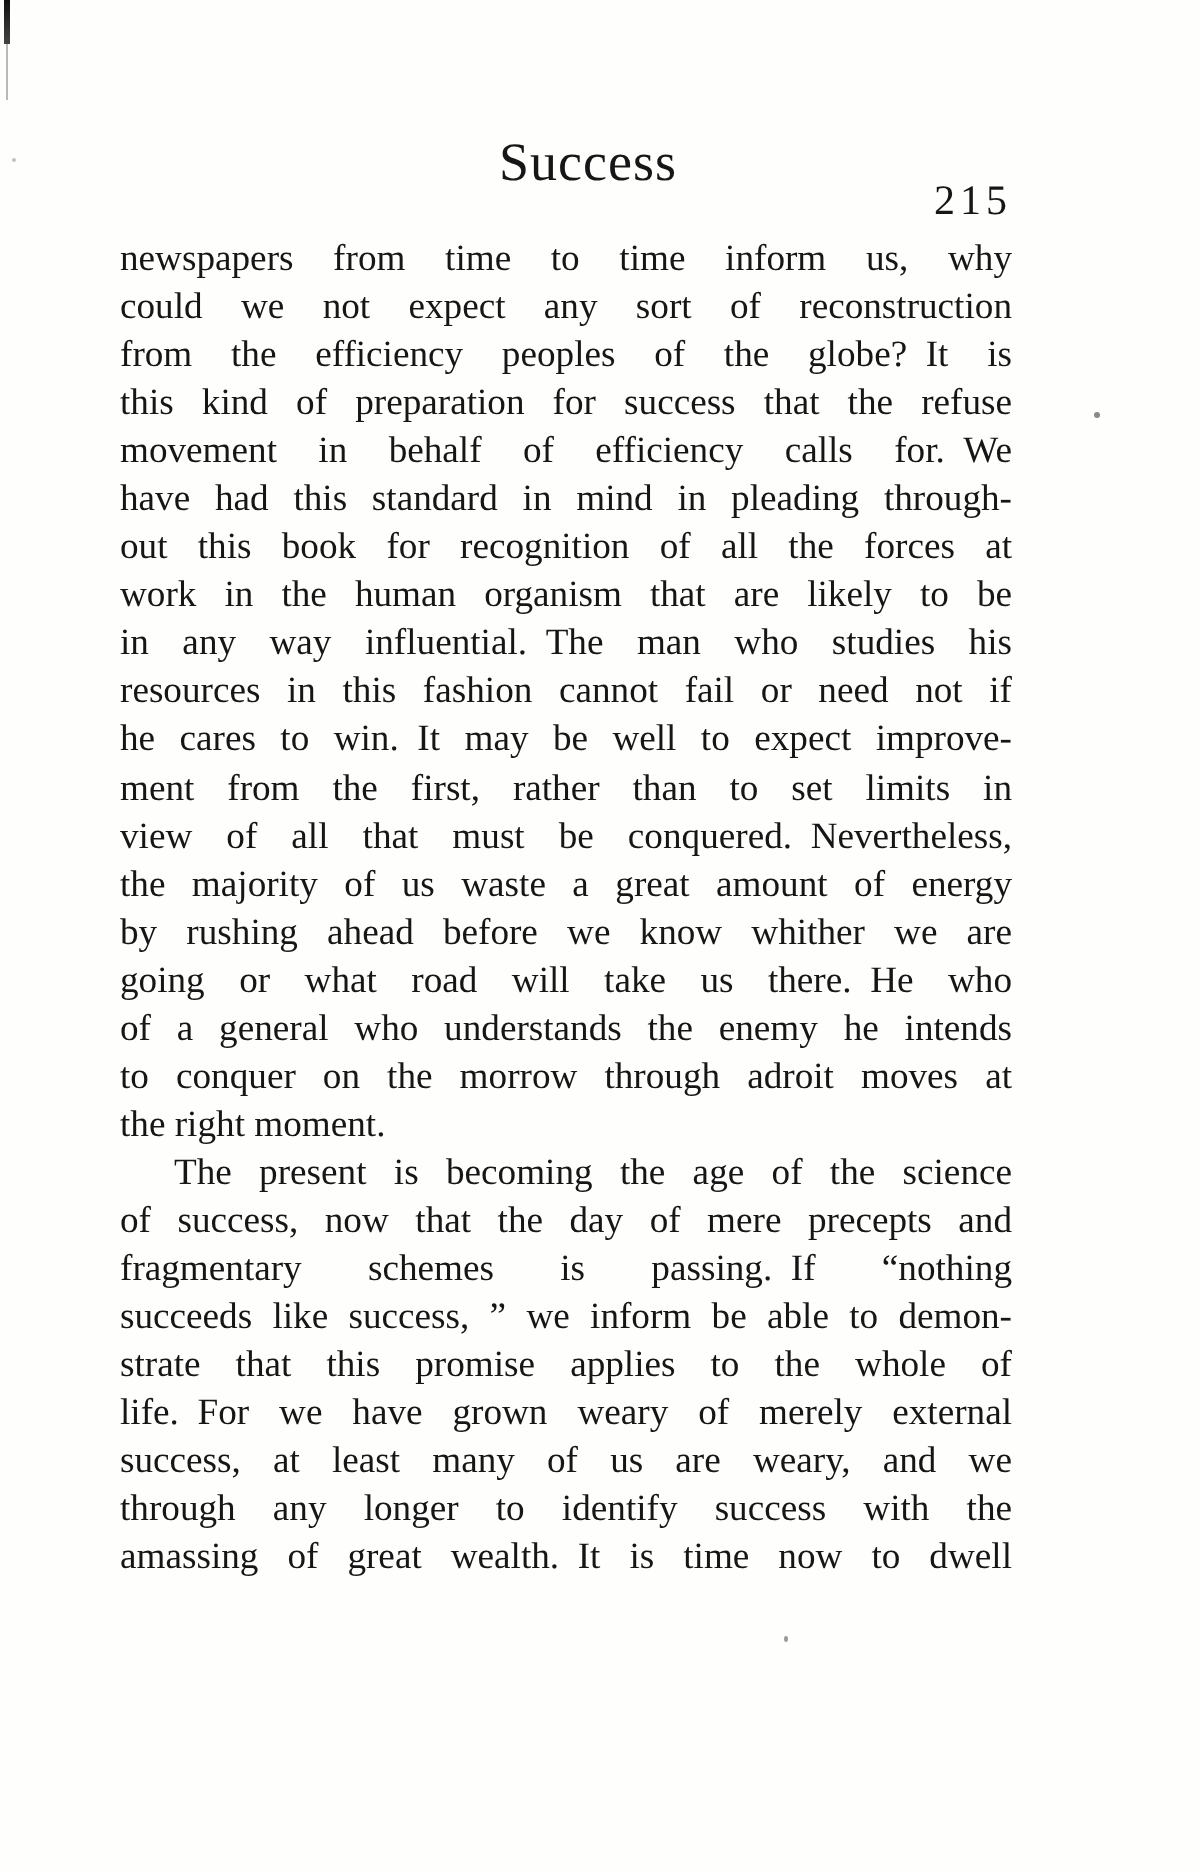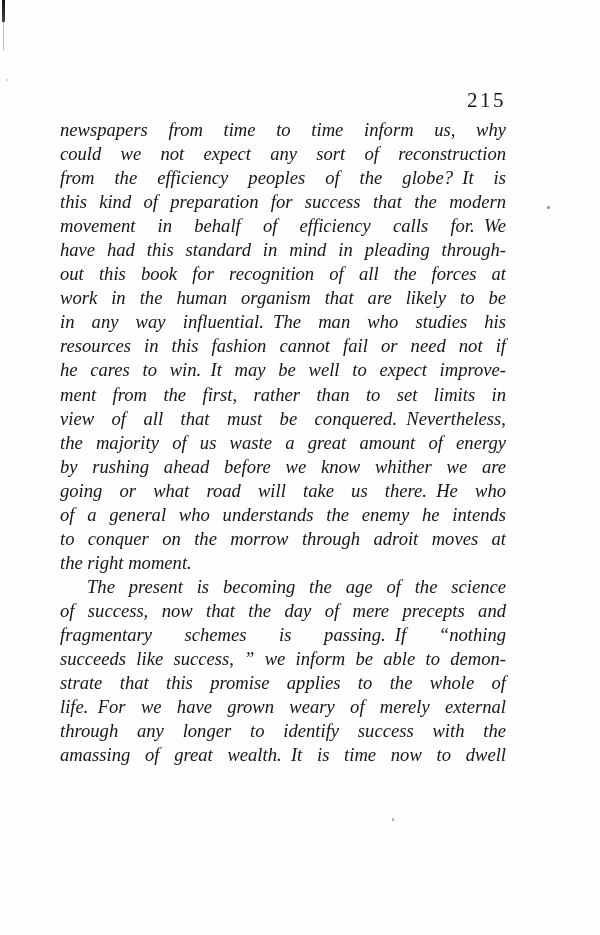--- a/index.html
+++ b/index.html
@@ -52,21 +52,20 @@
     width: 446px;
   }
   .line {
     height: 24.05px;
     line-height: 24.05px;
     font-size: 18.6px;
     text-align: justify;
     text-align-last: justify;
     overflow: visible;
     white-space: normal;
-    font-style: italic;
   }
   .line.flush-left {
     text-align-last: left;
   }
   .line.indent {
     text-indent: 27px;
   }
   
   .artifact {
     position: absolute;
@@ -98,28 +97,29 @@
 
 <div class="page">
 
   <div class="artifact spine-mark"></div>
   <div class="artifact spine-mark-fade"></div>
   <div class="artifact speck-left"></div>
   <div class="artifact speck-right"></div>
   <div class="artifact speck-bottom"></div>
 
   <div class="runhead">
+    <div class="title">Success</div>
     <div class="pagenum">215</div>
   </div>
 
   <div class="body-text">
       <div class="line">newspapers from time to time inform us, why</div>
       <div class="line">could we not expect any sort of reconstruction</div>
       <div class="line">from the efficiency peoples of the globe? It is</div>
-      <div class="line">this kind of preparation for success that the modern</div>
+      <div class="line">this kind of preparation for success that the refuse</div>
       <div class="line">movement in behalf of efficiency calls for. We</div>
       <div class="line">have had this standard in mind in pleading through-</div>
       <div class="line">out this book for recognition of all the forces at</div>
       <div class="line">work in the human organism that are likely to be</div>
       <div class="line">in any way influential. The man who studies his</div>
       <div class="line">resources in this fashion cannot fail or need not if</div>
       <div class="line">he cares to win. It may be well to expect improve-</div>
       <div class="line">ment from the first, rather than to set limits in</div>
       <div class="line">view of all that must be conquered. Nevertheless,</div>
       <div class="line">the majority of us waste a great amount of energy</div>
@@ -127,17 +127,18 @@
       <div class="line">going or what road will take us there. He who</div>
       <div class="line">of a general who understands the enemy he intends</div>
       <div class="line">to conquer on the morrow through adroit moves at</div>
       <div class="line flush-left">the right moment.</div>
       <div class="line indent">The present is becoming the age of the science</div>
       <div class="line">of success, now that the day of mere precepts and</div>
       <div class="line">fragmentary schemes is passing. If “nothing</div>
       <div class="line">succeeds like success, ” we inform be able to demon-</div>
       <div class="line">strate that this promise applies to the whole of</div>
       <div class="line">life. For we have grown weary of merely external</div>
+      <div class="line">success, at least many of us are weary, and we</div>
       <div class="line">through any longer to identify success with the</div>
       <div class="line">amassing of great wealth. It is time now to dwell</div>
     </div>
 
 </div>
 
 </body></html>

